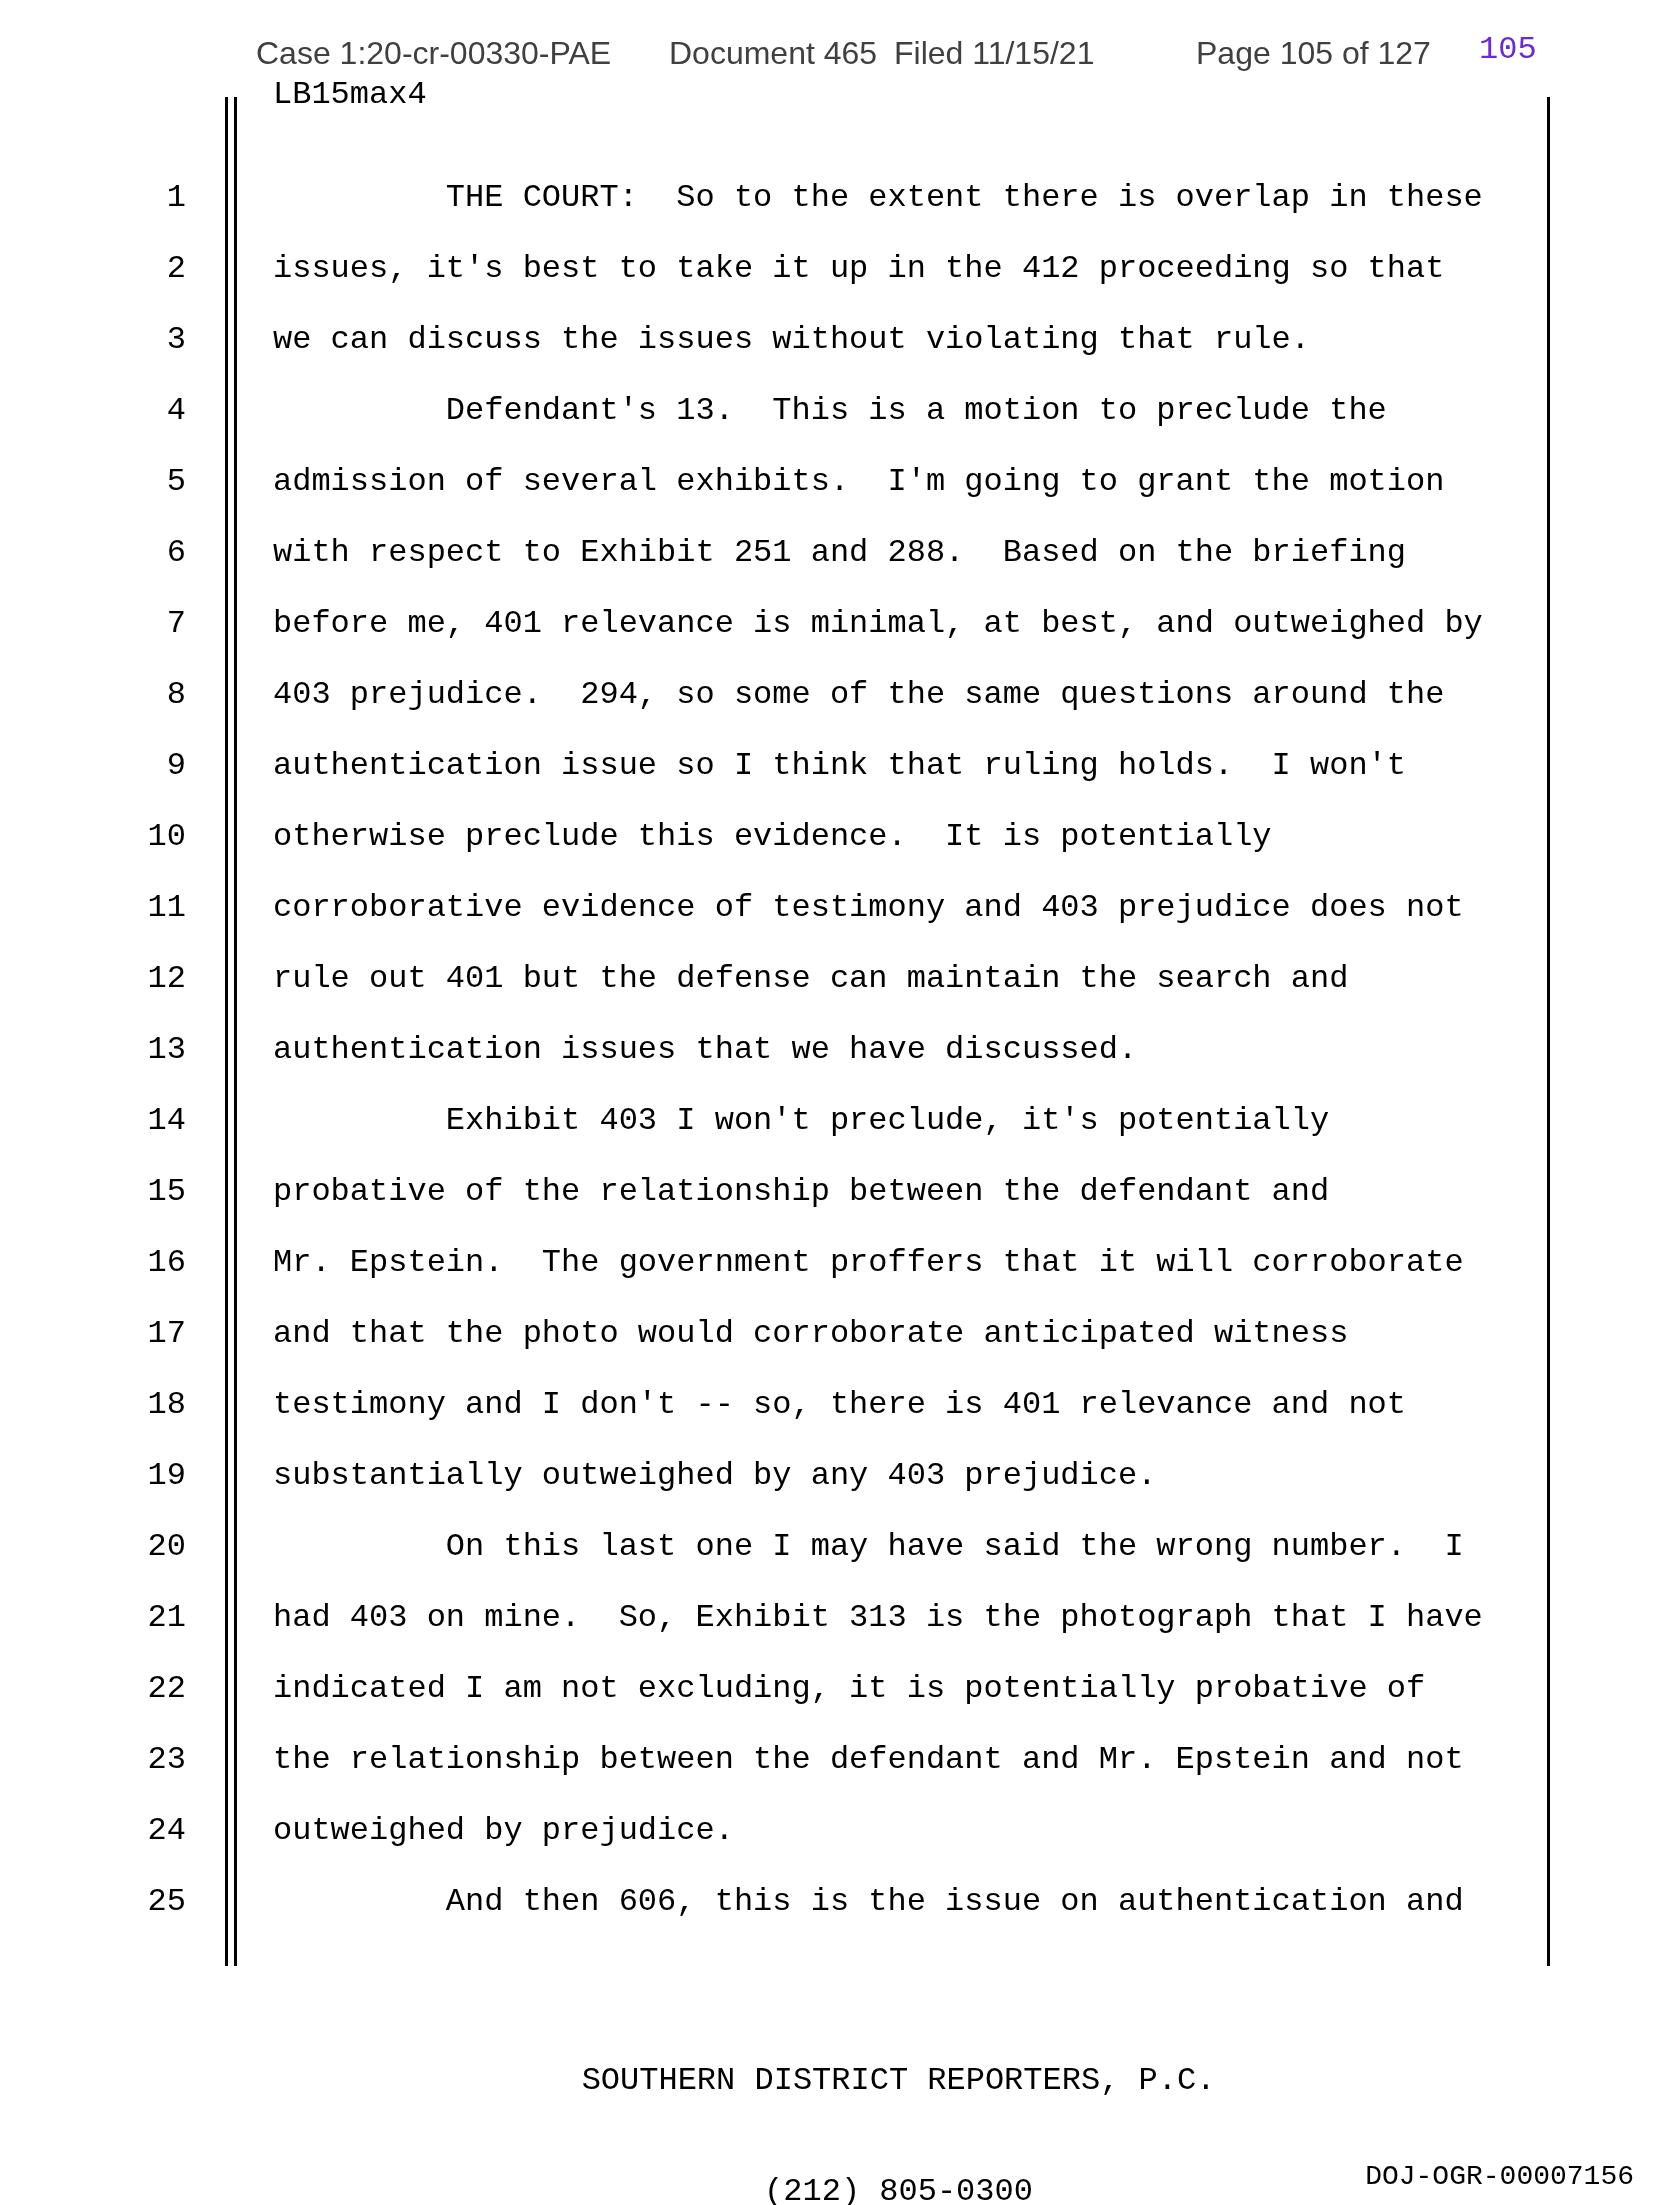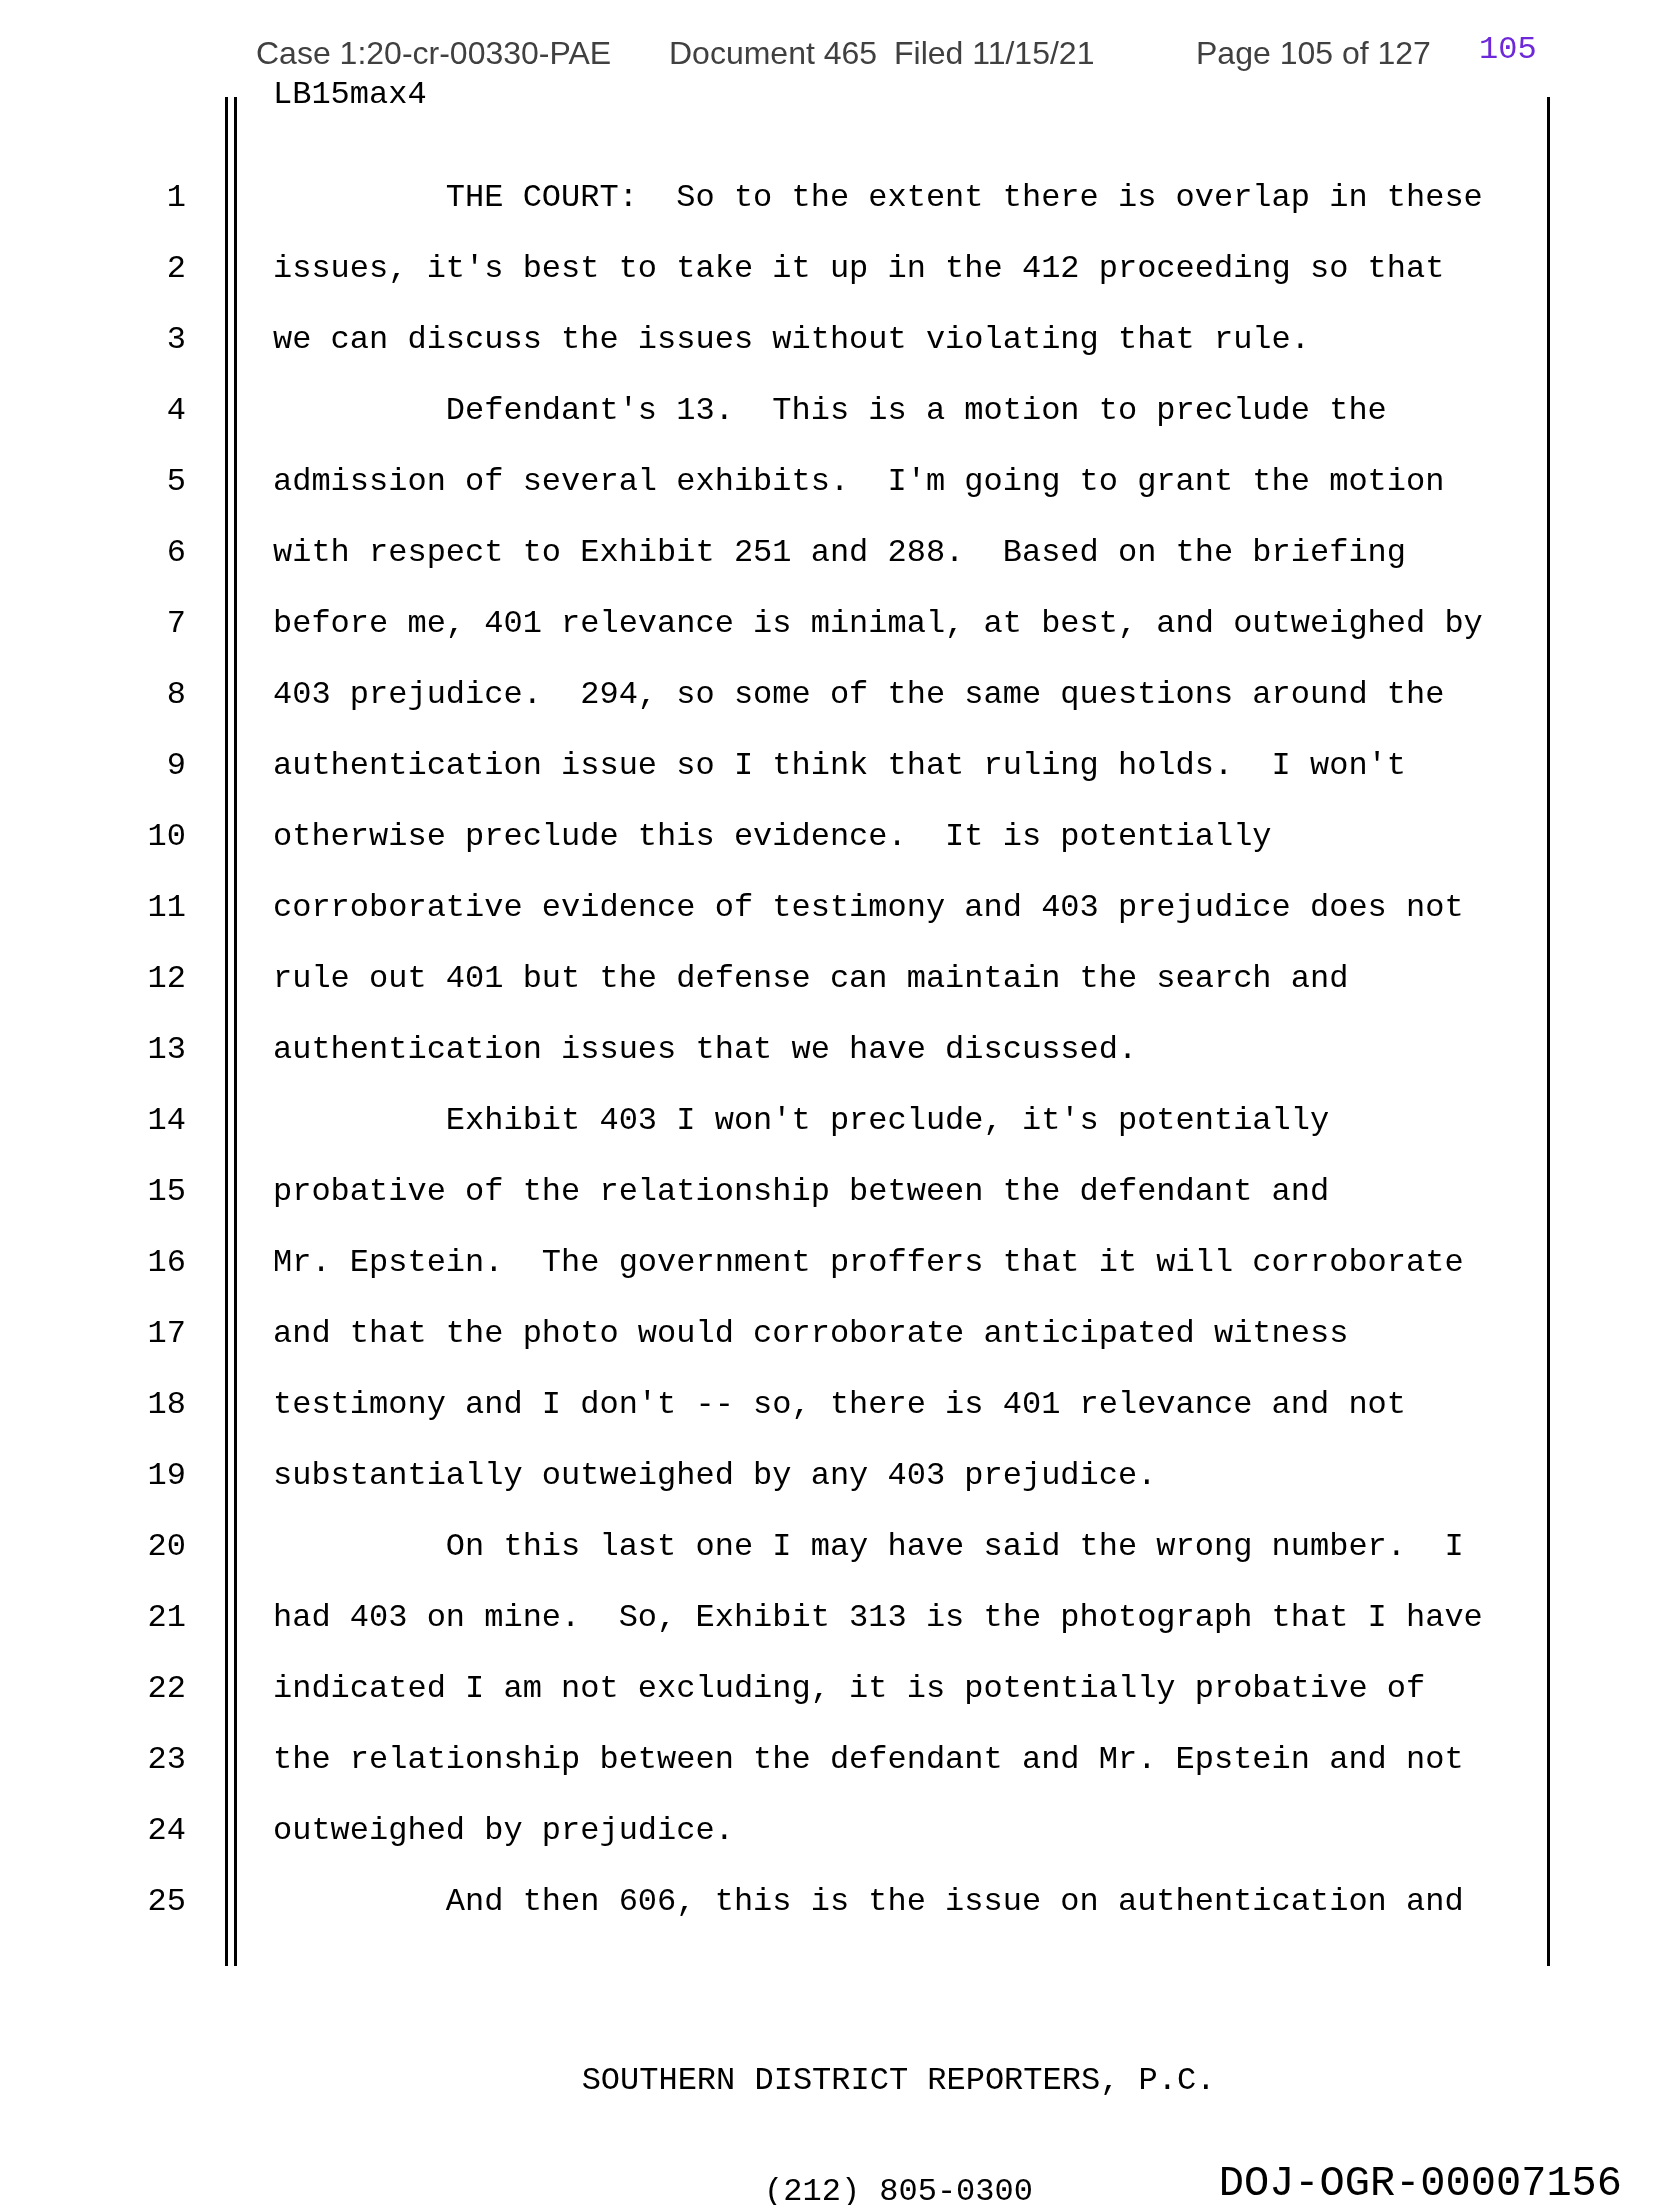--- a/index.html
+++ b/index.html
@@ -97,23 +97,23 @@
     top: 1988px;
     width: 1251px;
     text-align: center;
     font-size: 32px;
     line-height: 37px;
     white-space: pre;
   }
   
   .bates {
     position: absolute;
-    right: 53px;
+    right: 41px;
     top: 2163px;
-    font-size: 42px;
+    font-size: 28px;
     line-height: 1;
     white-space: pre;
   }
 </style>
 </head>
 <body>
 
 <div class="page">
 
   <span class="stamp seg-case">Case 1:20-cr-00330-PAE</span>

